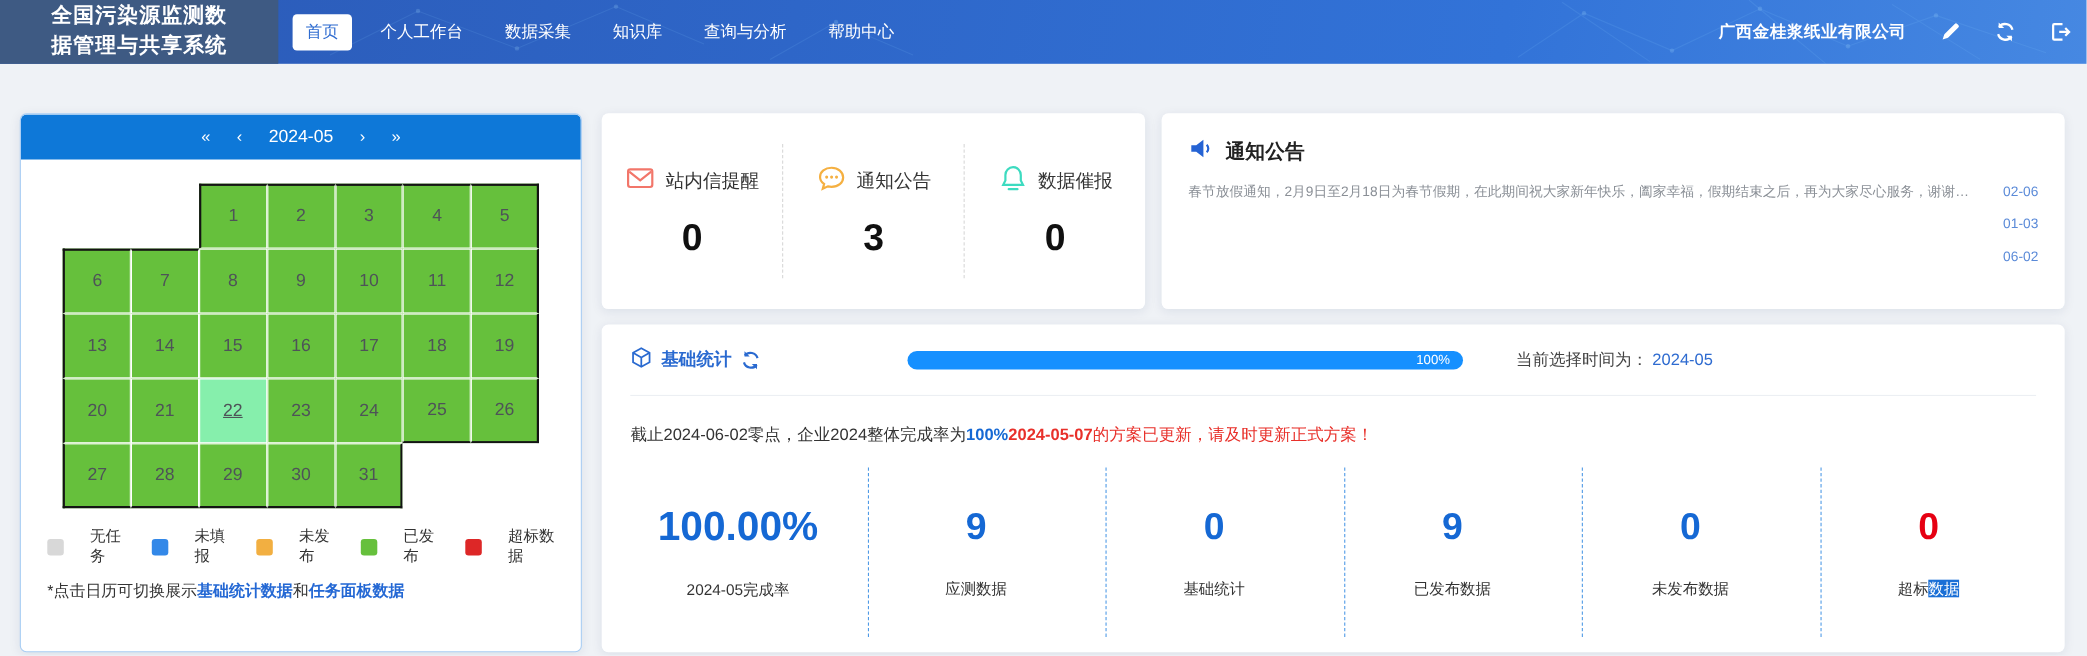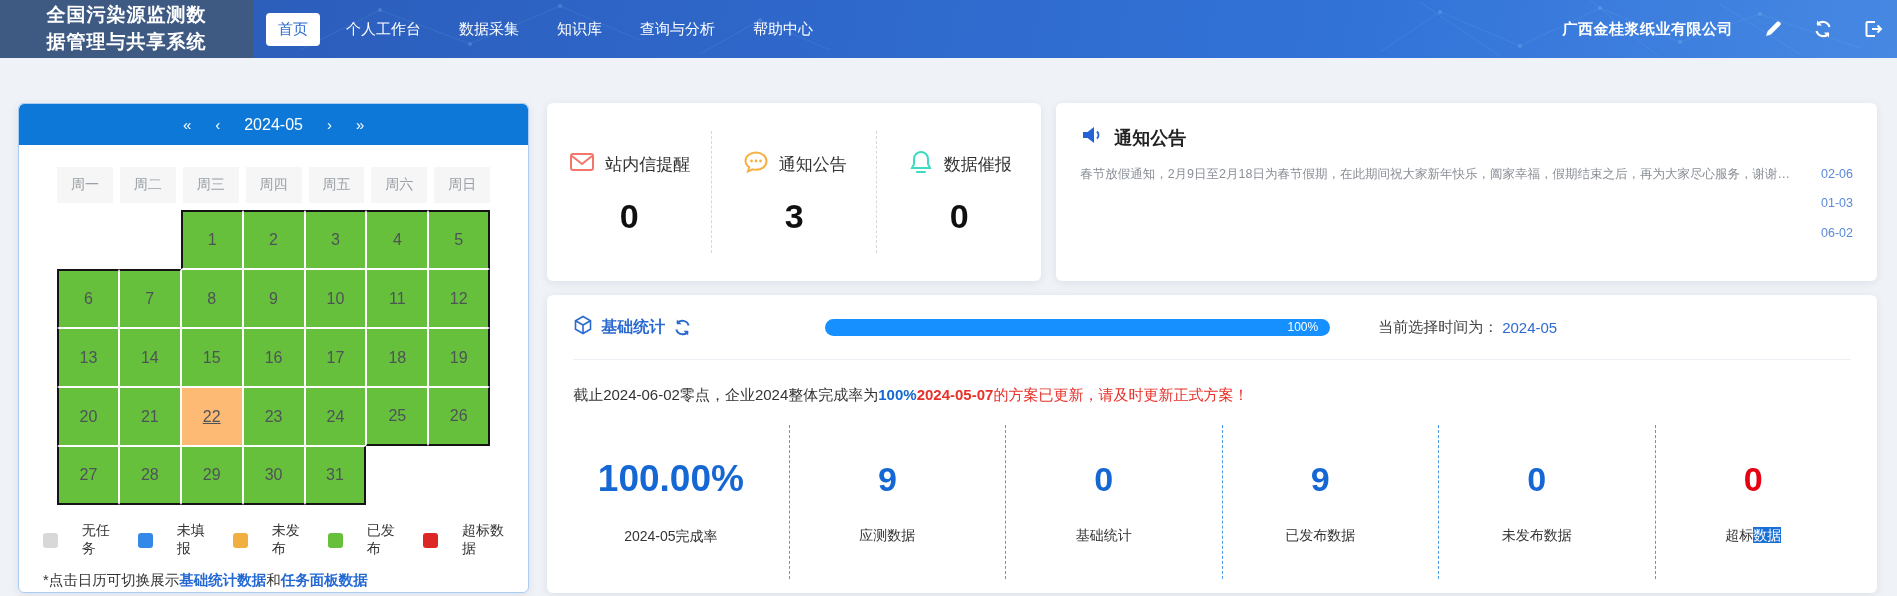--- a/index.html
+++ b/index.html
@@ -150,29 +150,20 @@
   <div class="card calendar-card">
     <div class="cal-header">
       <span class="cal-nav-btn">«</span>
       <span class="cal-nav-btn">‹</span>
       <span class="cal-title">2024-05</span>
       <span class="cal-nav-btn">›</span>
       <span class="cal-nav-btn">»</span>
     </div>
     <div class="cal-body">
       <div class="cal-grid-wrap">
-        <div class="weekday-row" id="weekday-row">
-            <div class="weekday-cell">周一</div>
-            <div class="weekday-cell">周二</div>
-            <div class="weekday-cell">周三</div>
-            <div class="weekday-cell">周四</div>
-            <div class="weekday-cell">周五</div>
-            <div class="weekday-cell">周六</div>
-            <div class="weekday-cell">周日</div>
-          </div>
         <div class="day-grid" id="day-grid">
             <div class="day-cell"></div>
             <div class="day-cell"></div>
             <div class="day-cell published" style="border-width: 2px 1px 1px 2px; border-style: solid; border-color: rgb(20, 20, 20) rgb(255, 255, 255) rgb(255, 255, 255) rgb(20, 20, 20); background: rgb(102, 192, 60);">1</div>
             <div class="day-cell published" style="border-width: 2px 1px 1px; border-style: solid; border-color: rgb(20, 20, 20) rgb(255, 255, 255) rgb(255, 255, 255); background: rgb(102, 192, 60);">2</div>
             <div class="day-cell published" style="border-width: 2px 1px 1px; border-style: solid; border-color: rgb(20, 20, 20) rgb(255, 255, 255) rgb(255, 255, 255); background: rgb(102, 192, 60);">3</div>
             <div class="day-cell published" style="border-width: 2px 1px 1px; border-style: solid; border-color: rgb(20, 20, 20) rgb(255, 255, 255) rgb(255, 255, 255); background: rgb(102, 192, 60);">4</div>
             <div class="day-cell published" style="border-width: 2px 2px 1px 1px; border-style: solid; border-color: rgb(20, 20, 20) rgb(20, 20, 20) rgb(255, 255, 255) rgb(255, 255, 255); background: rgb(102, 192, 60);">5</div>
             <div class="day-cell published" style="border-width: 2px 1px 1px 2px; border-style: solid; border-color: rgb(20, 20, 20) rgb(255, 255, 255) rgb(255, 255, 255) rgb(20, 20, 20); background: rgb(102, 192, 60);">6</div>
             <div class="day-cell published" style="border-width: 2px 1px 1px; border-style: solid; border-color: rgb(20, 20, 20) rgb(255, 255, 255) rgb(255, 255, 255); background: rgb(102, 192, 60);">7</div>
@@ -183,21 +174,21 @@
             <div class="day-cell published" style="border-width: 1px 2px 1px 1px; border-style: solid; border-color: rgb(255, 255, 255) rgb(20, 20, 20) rgb(255, 255, 255) rgb(255, 255, 255); background: rgb(102, 192, 60);">12</div>
             <div class="day-cell published" style="border-width: 1px 1px 1px 2px; border-style: solid; border-color: rgb(255, 255, 255) rgb(255, 255, 255) rgb(255, 255, 255) rgb(20, 20, 20); background: rgb(102, 192, 60);">13</div>
             <div class="day-cell published" style="border-width: 1px; border-style: solid; border-color: rgb(255, 255, 255); background: rgb(102, 192, 60);">14</div>
             <div class="day-cell published" style="border-width: 1px; border-style: solid; border-color: rgb(255, 255, 255); background: rgb(102, 192, 60);">15</div>
             <div class="day-cell published" style="border-width: 1px; border-style: solid; border-color: rgb(255, 255, 255); background: rgb(102, 192, 60);">16</div>
             <div class="day-cell published" style="border-width: 1px; border-style: solid; border-color: rgb(255, 255, 255); background: rgb(102, 192, 60);">17</div>
             <div class="day-cell published" style="border-width: 1px; border-style: solid; border-color: rgb(255, 255, 255); background: rgb(102, 192, 60);">18</div>
             <div class="day-cell published" style="border-width: 1px 2px 1px 1px; border-style: solid; border-color: rgb(255, 255, 255) rgb(20, 20, 20) rgb(255, 255, 255) rgb(255, 255, 255); background: rgb(102, 192, 60);">19</div>
             <div class="day-cell published" style="border-width: 1px 1px 1px 2px; border-style: solid; border-color: rgb(255, 255, 255) rgb(255, 255, 255) rgb(255, 255, 255) rgb(20, 20, 20); background: rgb(102, 192, 60);">20</div>
             <div class="day-cell published" style="border-width: 1px; border-style: solid; border-color: rgb(255, 255, 255); background: rgb(102, 192, 60);">21</div>
-            <div class="day-cell published" style="border-width: 1px; border-style: solid; border-color: rgb(255, 255, 255); background: #fdba74; text-decoration: underline;">22</div>
+            <div class="day-cell published" style="border-width: 1px; border-style: solid; border-color: rgb(255, 255, 255); background: #86efac; text-decoration: underline;">22</div>
             <div class="day-cell published" style="border-width: 1px; border-style: solid; border-color: rgb(255, 255, 255); background: rgb(102, 192, 60);">23</div>
             <div class="day-cell published" style="border-width: 1px; border-style: solid; border-color: rgb(255, 255, 255); background: rgb(102, 192, 60);">24</div>
             <div class="day-cell published" style="border-width: 1px 1px 2px; border-style: solid; border-color: rgb(255, 255, 255) rgb(255, 255, 255) rgb(20, 20, 20); background: rgb(102, 192, 60);">25</div>
             <div class="day-cell published" style="border-width: 1px 2px 2px 1px; border-style: solid; border-color: rgb(255, 255, 255) rgb(20, 20, 20) rgb(20, 20, 20) rgb(255, 255, 255); background: rgb(102, 192, 60);">26</div>
             <div class="day-cell published" style="border-width: 1px 1px 2px 2px; border-style: solid; border-color: rgb(255, 255, 255) rgb(255, 255, 255) rgb(20, 20, 20) rgb(20, 20, 20); background: rgb(102, 192, 60);">27</div>
             <div class="day-cell published" style="border-width: 1px 1px 2px; border-style: solid; border-color: rgb(255, 255, 255) rgb(255, 255, 255) rgb(20, 20, 20); background: rgb(102, 192, 60);">28</div>
             <div class="day-cell published" style="border-width: 1px 1px 2px; border-style: solid; border-color: rgb(255, 255, 255) rgb(255, 255, 255) rgb(20, 20, 20); background: rgb(102, 192, 60);">29</div>
             <div class="day-cell published" style="border-width: 1px 1px 2px; border-style: solid; border-color: rgb(255, 255, 255) rgb(255, 255, 255) rgb(20, 20, 20); background: rgb(102, 192, 60);">30</div>
             <div class="day-cell published" style="border-width: 1px 2px 2px 1px; border-style: solid; border-color: rgb(255, 255, 255) rgb(20, 20, 20) rgb(20, 20, 20) rgb(255, 255, 255); background: rgb(102, 192, 60);">31</div>
             <div class="day-cell"></div>

